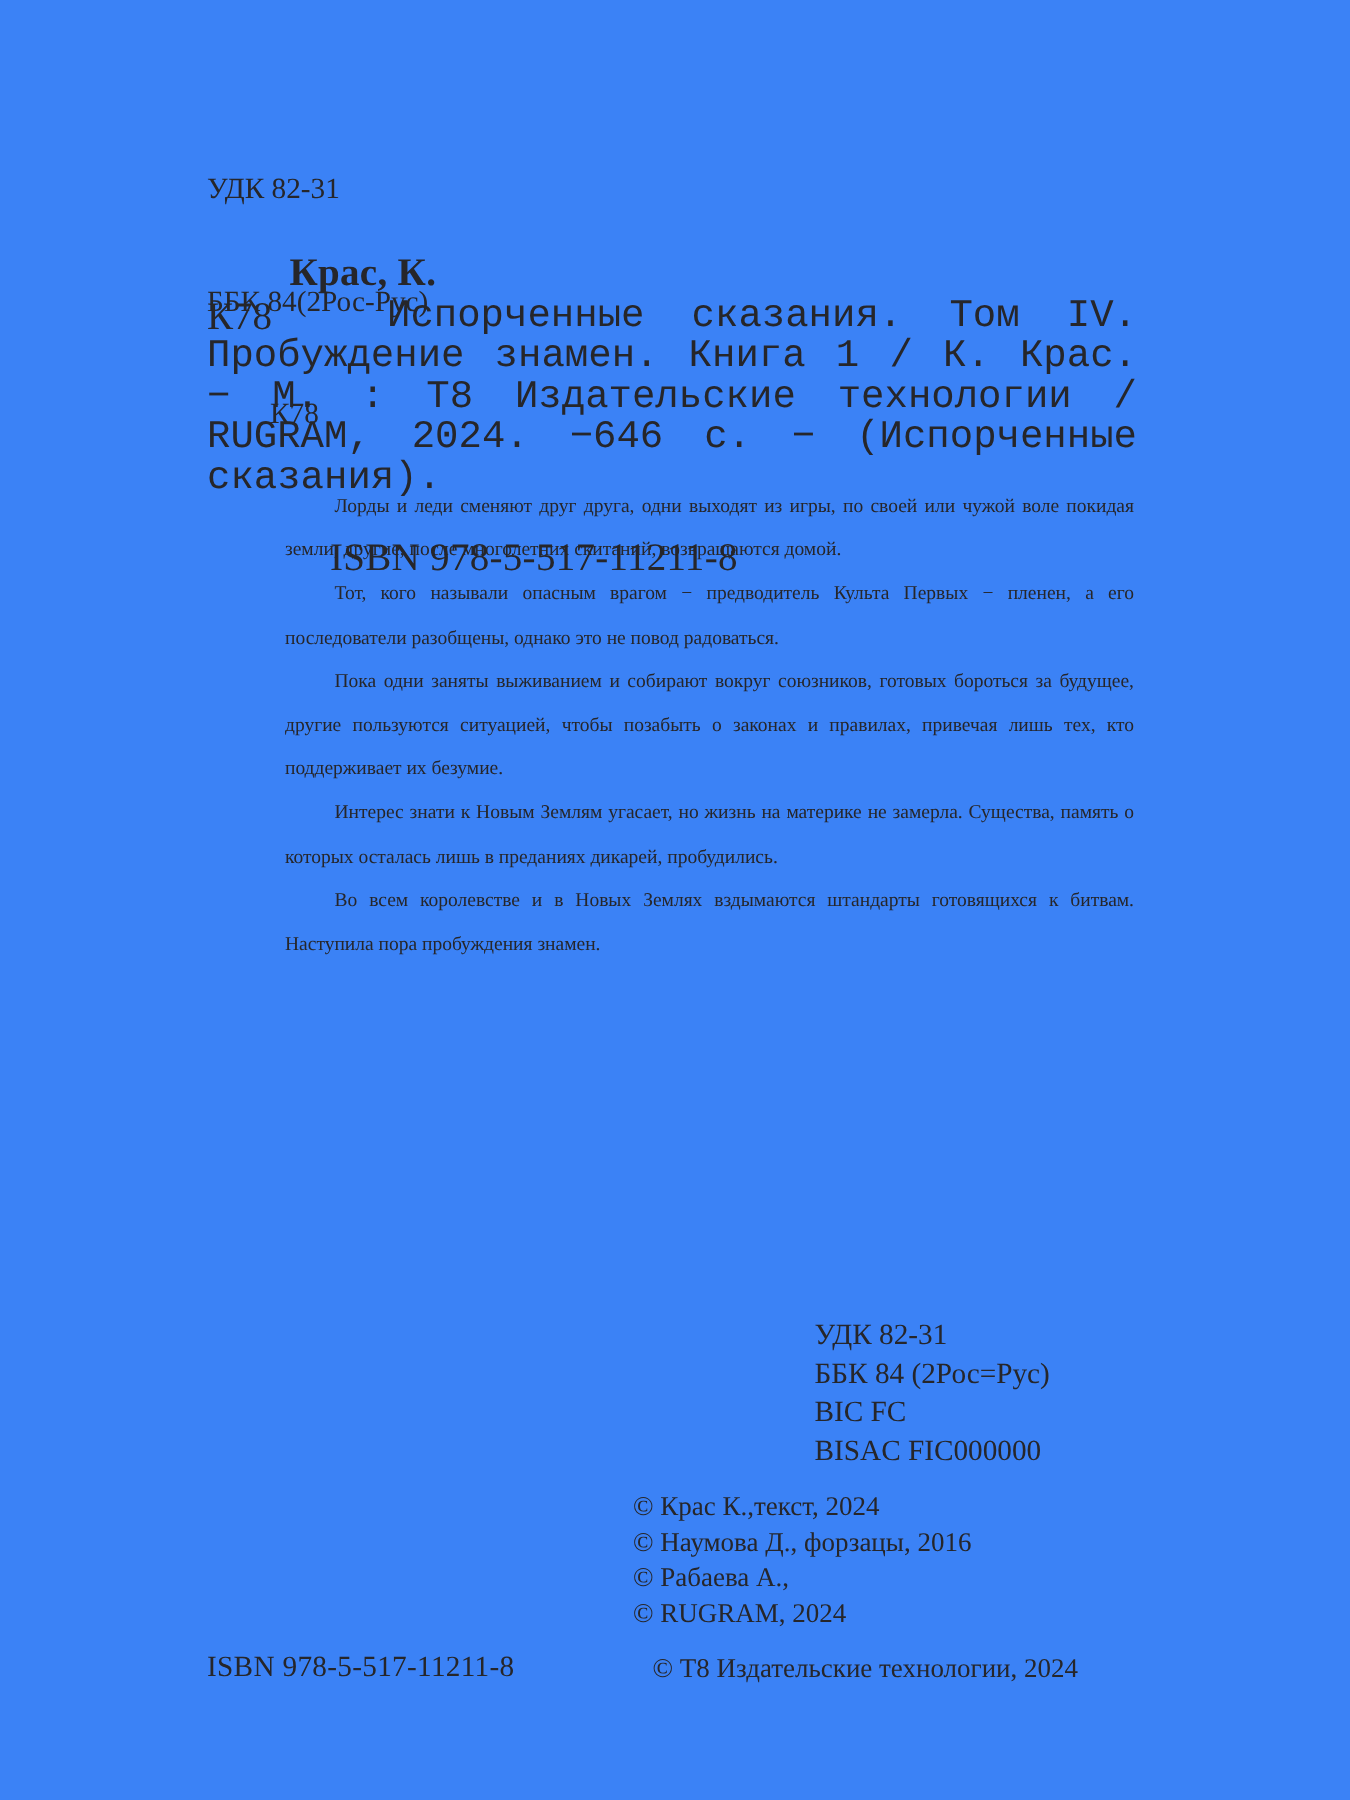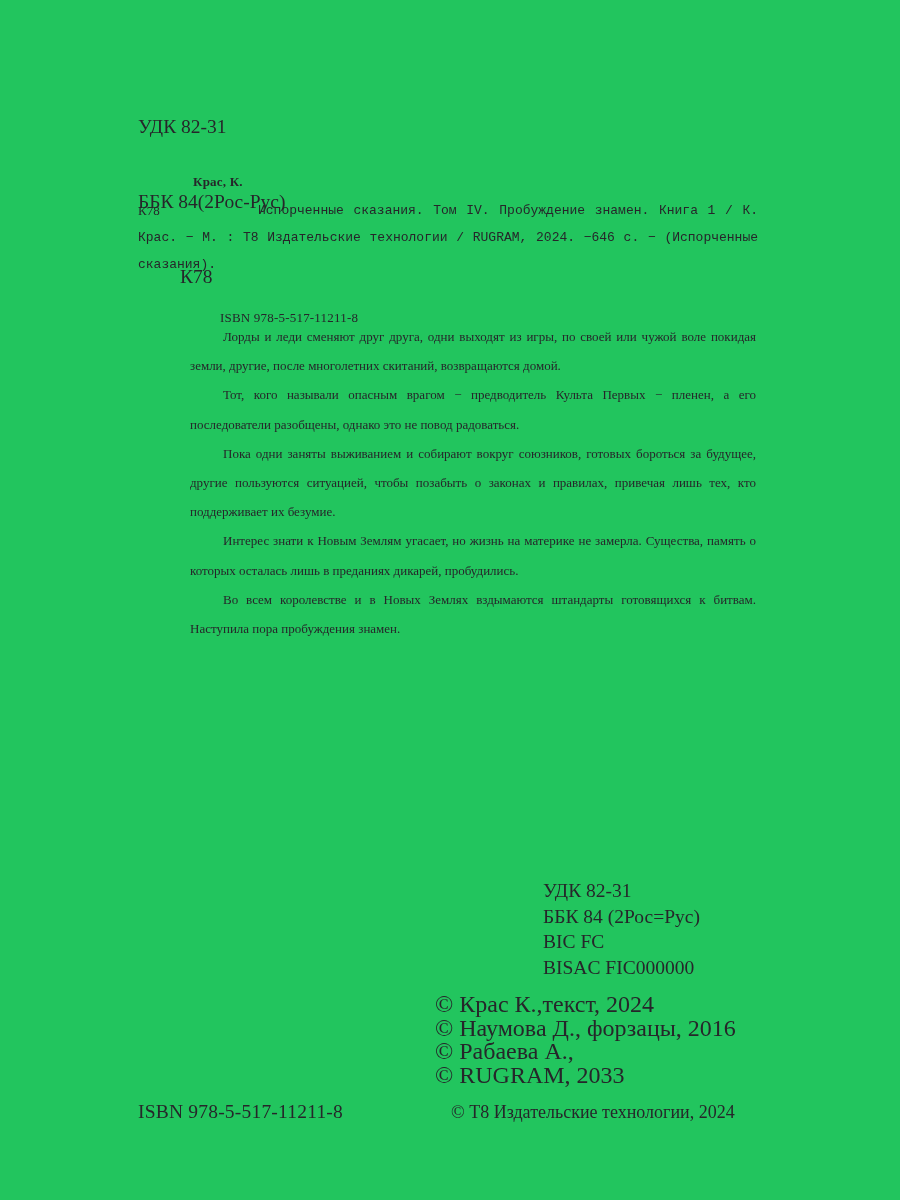--- a/index.html
+++ b/index.html
@@ -4,21 +4,21 @@
 <style>
   html, body {
     margin: 0;
     padding: 0;
     background: #ffffff;
   }
   .page {
     position: relative;
     width: 900px;
     height: 1200px;
-    background: #22c55e;
+    background: #3b82f6;
     color: #26262a;
     font-family: "Liberation Serif", "DejaVu Serif", serif;
     overflow: hidden;
   }
 
   
   .top-codes {
     position: absolute;
     left: 138px;
     top: 64px;
@@ -28,21 +28,21 @@
   }
   .top-codes .code-line { display: block; }
   .top-codes .code-indent { padding-left: 42px; }
 
   
   .biblio {
     position: absolute;
     left: 138px;
     top: 168px;
     width: 620px;
-    font-size: 13px;
+    font-size: 26px;
     line-height: 27px;
   }
   .biblio .author {
     font-weight: bold;
     margin-left: 55px;
     display: block;
     letter-spacing: 0.2px;
   }
   .biblio .record {
     position: relative;
@@ -90,44 +90,43 @@
     left: 543px;
     top: 878px;
     font-size: 19.5px;
     line-height: 25.5px;
   }
   .bottom-codes span { display: block; white-space: pre; }
 
   
   .copyright {
     position: absolute;
-    left: 435px;
+    left: 422px;
     top: 993px;
-    font-size: 24px;
+    font-size: 18px;
     line-height: 23.5px;
   }
   .copyright span { display: block; white-space: pre; }
   .copyright .cont { padding-left: 18px; }
 
   
   .footer-isbn {
     position: absolute;
     left: 138px;
     top: 1101px;
     font-size: 19.5px;
     letter-spacing: 0.2px;
     white-space: pre;
   }
   .footer-copy {
     position: absolute;
     left: 435px;
     top: 1102px;
     font-size: 18px;
     white-space: pre;
-    margin-left: 16px;
   }
 </style>
 </head>
 <body>
 
 <div class="page">
 
   <div class="top-codes">
     <span class="code-line">УДК 82-31</span>
     <span class="code-line">ББК 84(2Рос-Рус)</span>
@@ -155,19 +154,19 @@
     <span>УДК 82-31</span>
     <span>ББК 84 (2Рос=Рус)</span>
     <span>BIC FC</span>
     <span>BISAC FIC000000</span>
   </div>
 
   <div class="copyright">
     <span>© Крас К.,текст, 2024</span>
     <span>© Наумова Д., форзацы, 2016</span>
     <span>© Рабаева А.,</span>
-    <span>© RUGRAM, 2033</span>
+    <span>© RUGRAM, 2024</span>
   </div>
 
   <div class="footer-isbn">ISBN 978-5-517-11211-8</div>
   <div class="footer-copy">© Т8 Издательские технологии, 2024</div>
 
 </div>
 
 </body></html>

